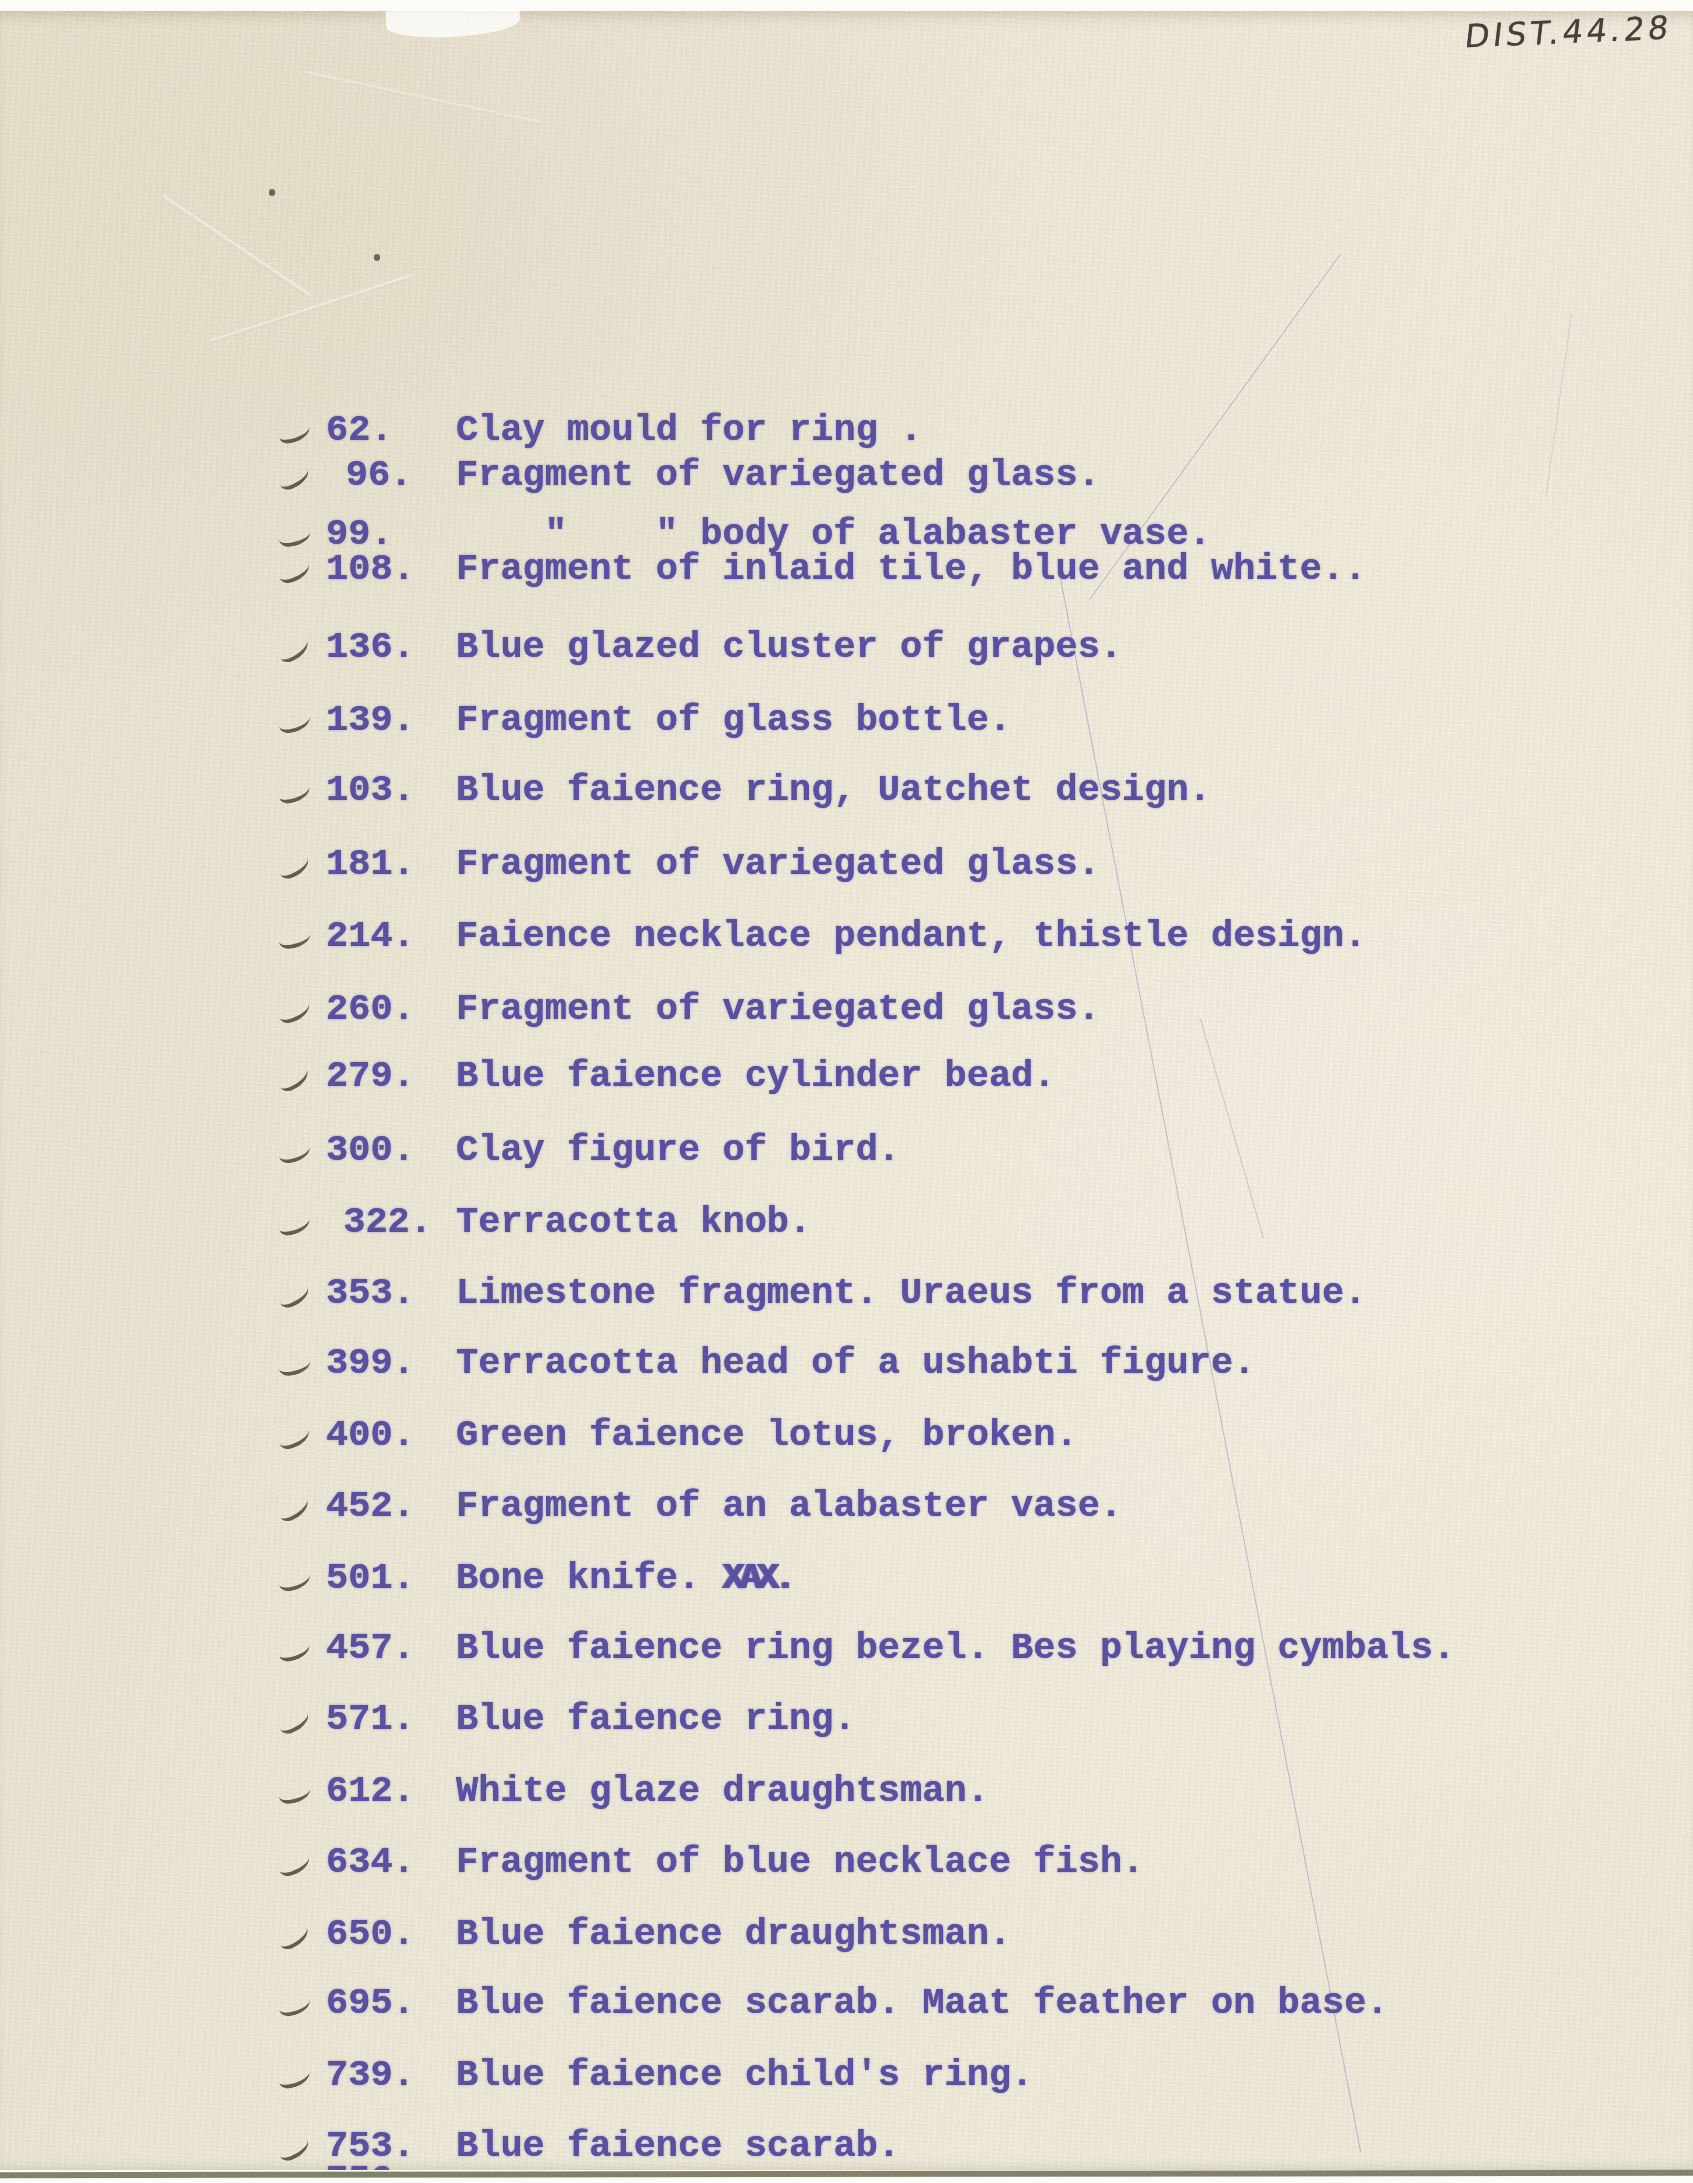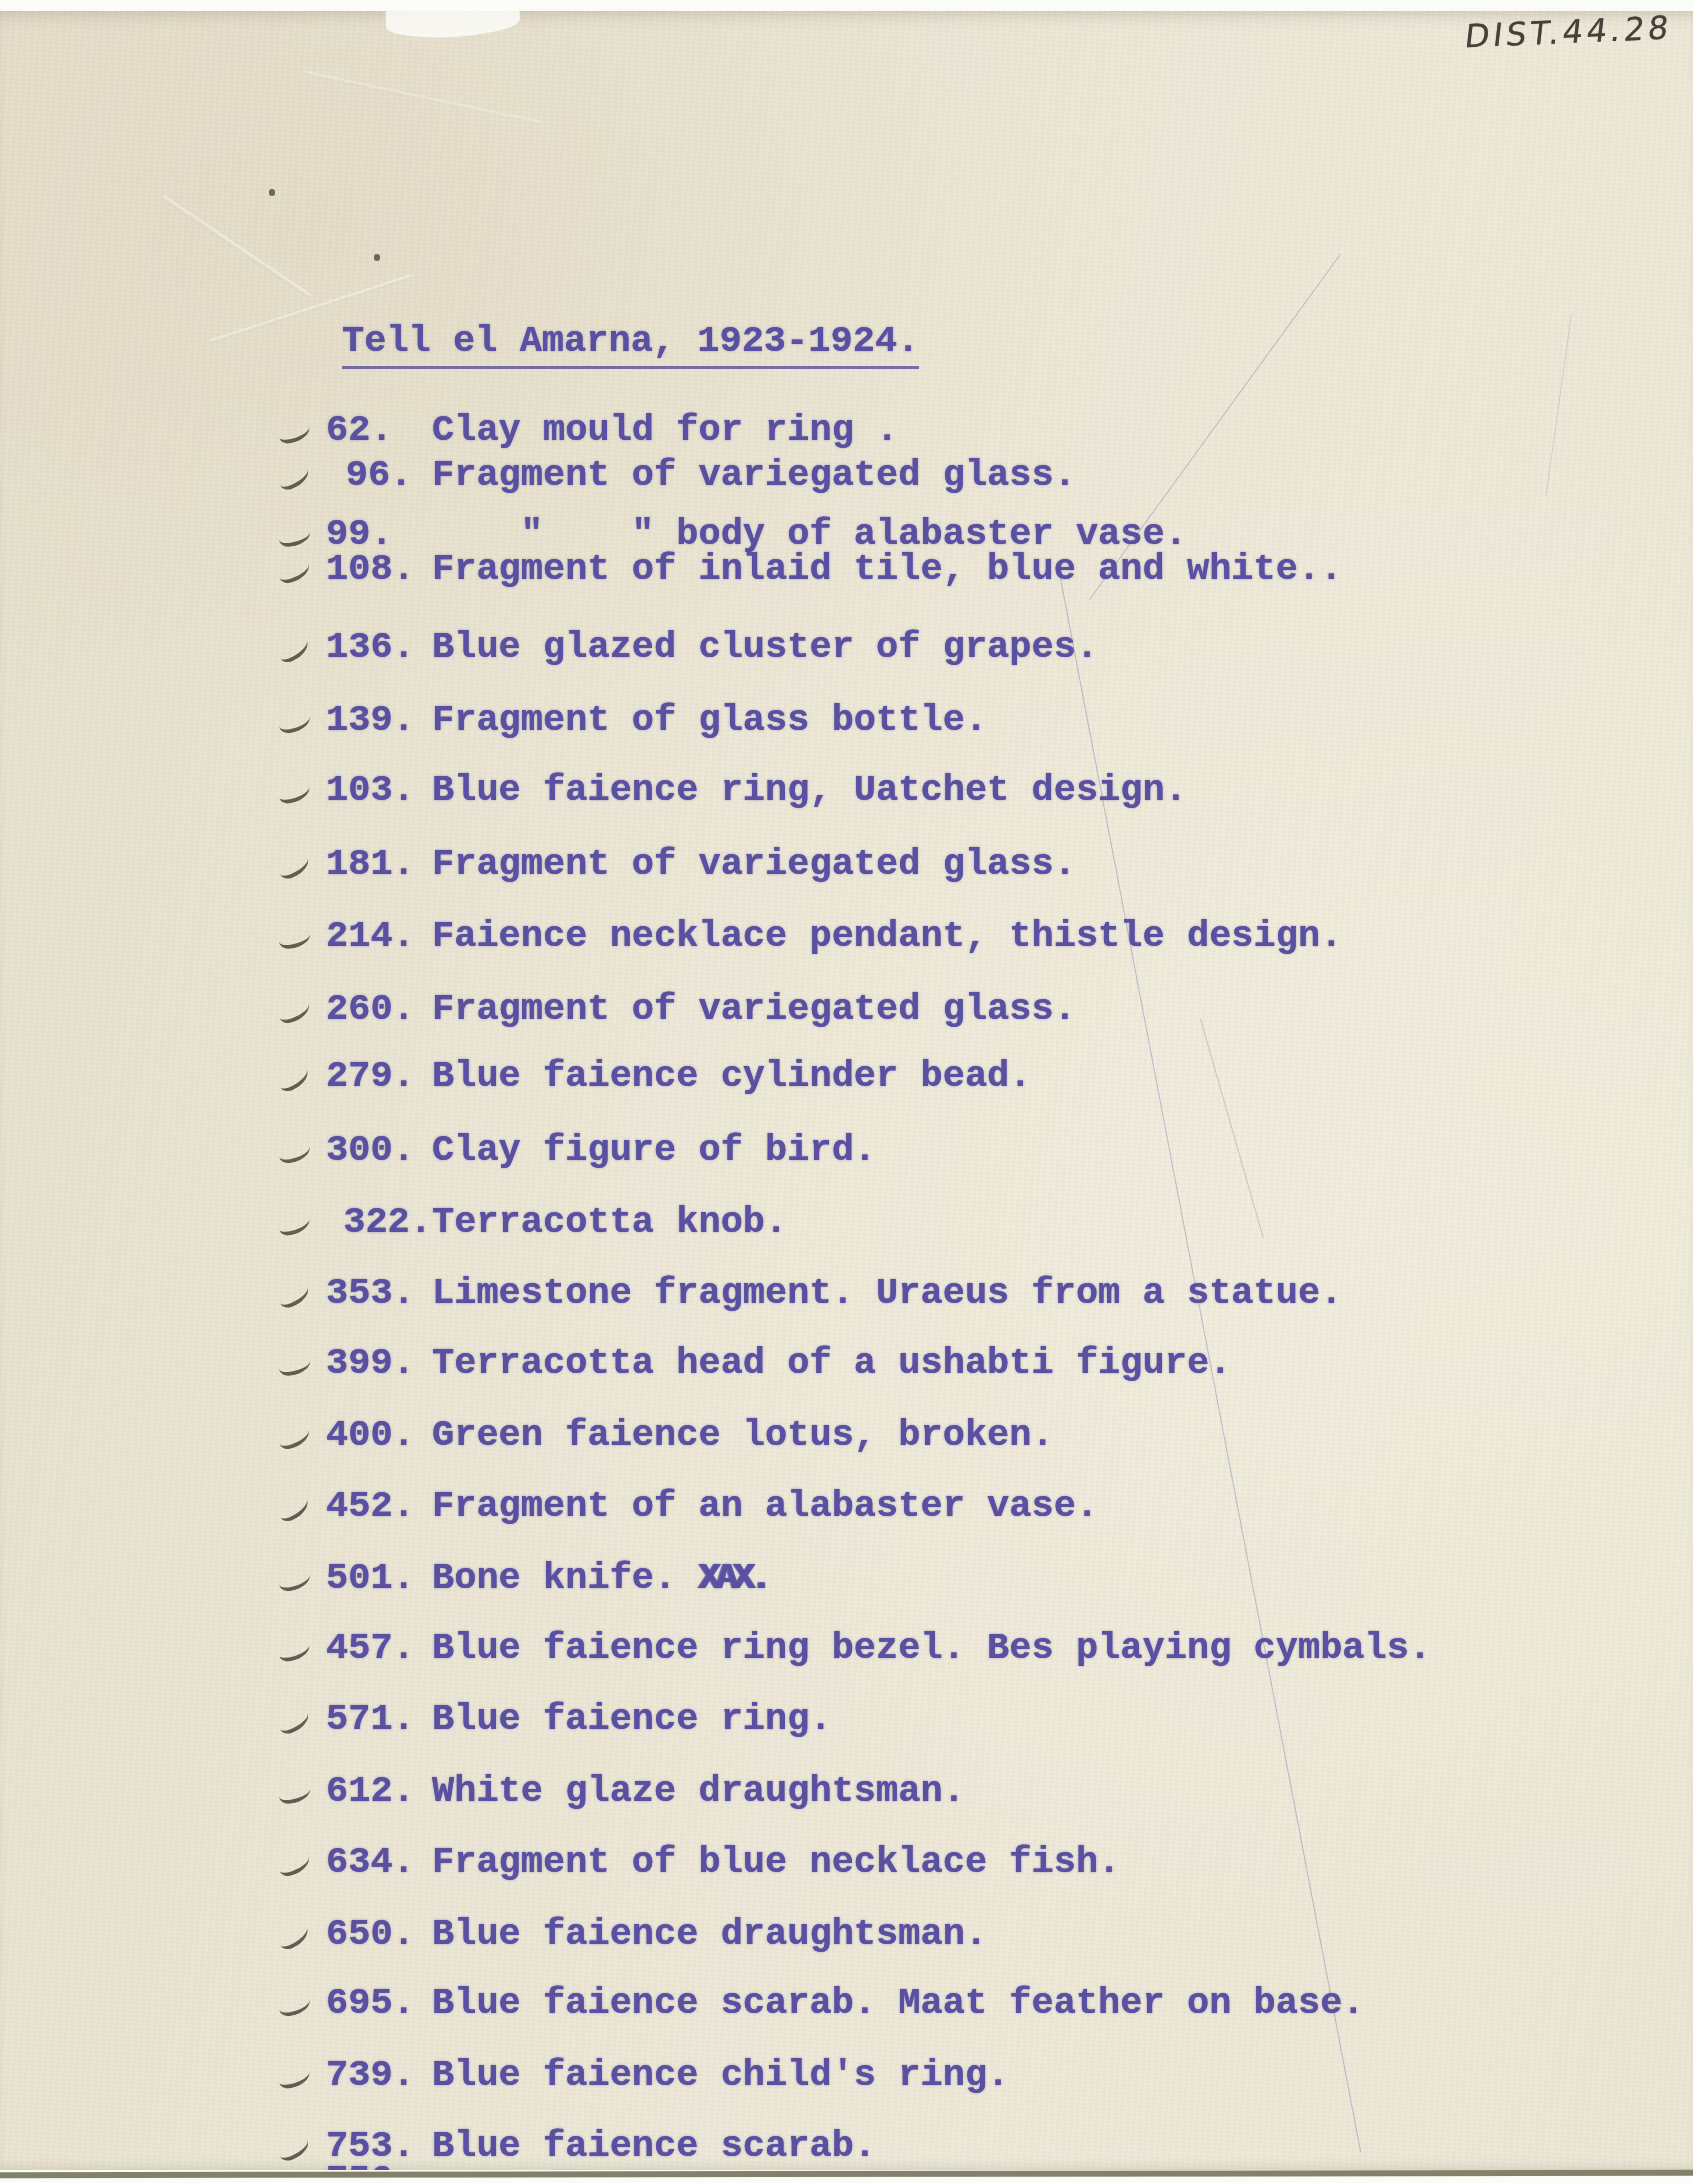--- a/index.html
+++ b/index.html
@@ -49,21 +49,21 @@
   .typed{color:var(--ink,#5a50a2);font-weight:bold;
          text-shadow:0 0 0.7px rgba(88,79,160,.85),0 0 2.8px rgba(88,79,160,.38);
          filter:blur(0.2px);}
   .title{position:absolute;left:342px;top:206px;font-size:37px;line-height:42px;white-space:pre;}
   .title .u{border-bottom:3.5px solid rgba(88,79,160,.8);padding-bottom:2.8px;}
   .subtitle{position:absolute;left:342px;top:309px;font-size:37px;line-height:42px;white-space:pre;
             border-bottom:3.5px solid rgba(88,79,160,.8);padding-bottom:4.2px;}
   
   .row{position:absolute;left:326px;height:42px;font-size:37px;line-height:42px;white-space:pre;}
   .num{display:inline-block;min-width:106px;}
-  .desc{white-space:pre;}
+  .desc{white-space:pre;margin-left:24px;}
   .struck{letter-spacing:-5px;text-shadow:1.4px 0 0 rgba(88,79,160,.9),-1.4px 0 0 rgba(88,79,160,.75),0 0 2.8px rgba(88,79,160,.5);}
   .tick{position:absolute;left:-47px;top:18.3px;width:32px;height:10px;
         border-bottom:4.2px solid rgba(70,64,52,.82);
         border-radius:0 0 75% 40% / 0 0 100% 70%;}
   
   .annotation{position:absolute;left:1465px;top:1.4px;
       font-family:"DejaVu Sans",sans-serif;font-size:32px;color:#45413a;
       letter-spacing:3.5px;transform:rotate(-2.5deg) skewX(-9deg);
       text-shadow:0 0 0.7px rgba(62,58,48,.7);}
 </style>
@@ -81,21 +81,20 @@
     <div class="hole h2"></div>
 
     <div class="scratch s1"></div>
     <div class="scratch s2"></div>
     <div class="scratch s3"></div>
     <div class="scratch s4"></div>
 
     <div class="annotation">DIST.44.28</div>
 
 
-    <div class="subtitle typed">Tell el Amarna, 1923-1924.</div>
 
     <div id="list">
         <div class="row typed" style="top: 398px;"><span class="tick" style="transform: rotate(-14deg); border-bottom-color: rgb(70, 64, 52); opacity: 0.82;"></span><span class="num">62.</span><span class="desc">Clay mould for ring .</span></div>
         <div class="row typed" style="top: 443px; text-align: center;"><span class="tick" style="transform: rotate(-24deg); border-bottom-color: rgb(70, 64, 52); opacity: 0.82;"></span><span class="num">96.</span><span class="desc">Fragment of variegated glass.</span></div>
         <div class="row typed" style="top: 502px;"><span class="tick" style="transform: rotate(-9deg); border-bottom-color: rgb(70, 64, 52); opacity: 0.82;"></span><span class="num">99.</span><span class="desc">    "    " body of alabaster vase.</span></div>
         <div class="row typed" style="top: 537px;"><span class="tick" style="transform: rotate(-19deg); border-bottom-color: rgb(70, 64, 52); opacity: 0.82;"></span><span class="num">108.</span><span class="desc">Fragment of inlaid tile, blue and white..</span></div>
         <div class="row typed" style="top: 615px;"><span class="tick" style="transform: rotate(-28deg); border-bottom-color: rgb(70, 64, 52); opacity: 0.82;"></span><span class="num">136.</span><span class="desc">Blue glazed cluster of grapes.</span></div>
         <div class="row typed" style="top: 688px;"><span class="tick" style="transform: rotate(-12deg); border-bottom-color: rgb(70, 64, 52); opacity: 0.82;"></span><span class="num">139.</span><span class="desc">Fragment of glass bottle.</span></div>
         <div class="row typed" style="top: 758px;"><span class="tick" style="transform: rotate(-14deg); border-bottom-color: rgb(70, 64, 52); opacity: 0.82;"></span><span class="num">103.</span><span class="desc">Blue faience ring, Uatchet design.</span></div>
         <div class="row typed" style="top: 832px;"><span class="tick" style="transform: rotate(-24deg); border-bottom-color: rgb(70, 64, 52); opacity: 0.82;"></span><span class="num">181.</span><span class="desc">Fragment of variegated glass.</span></div>

